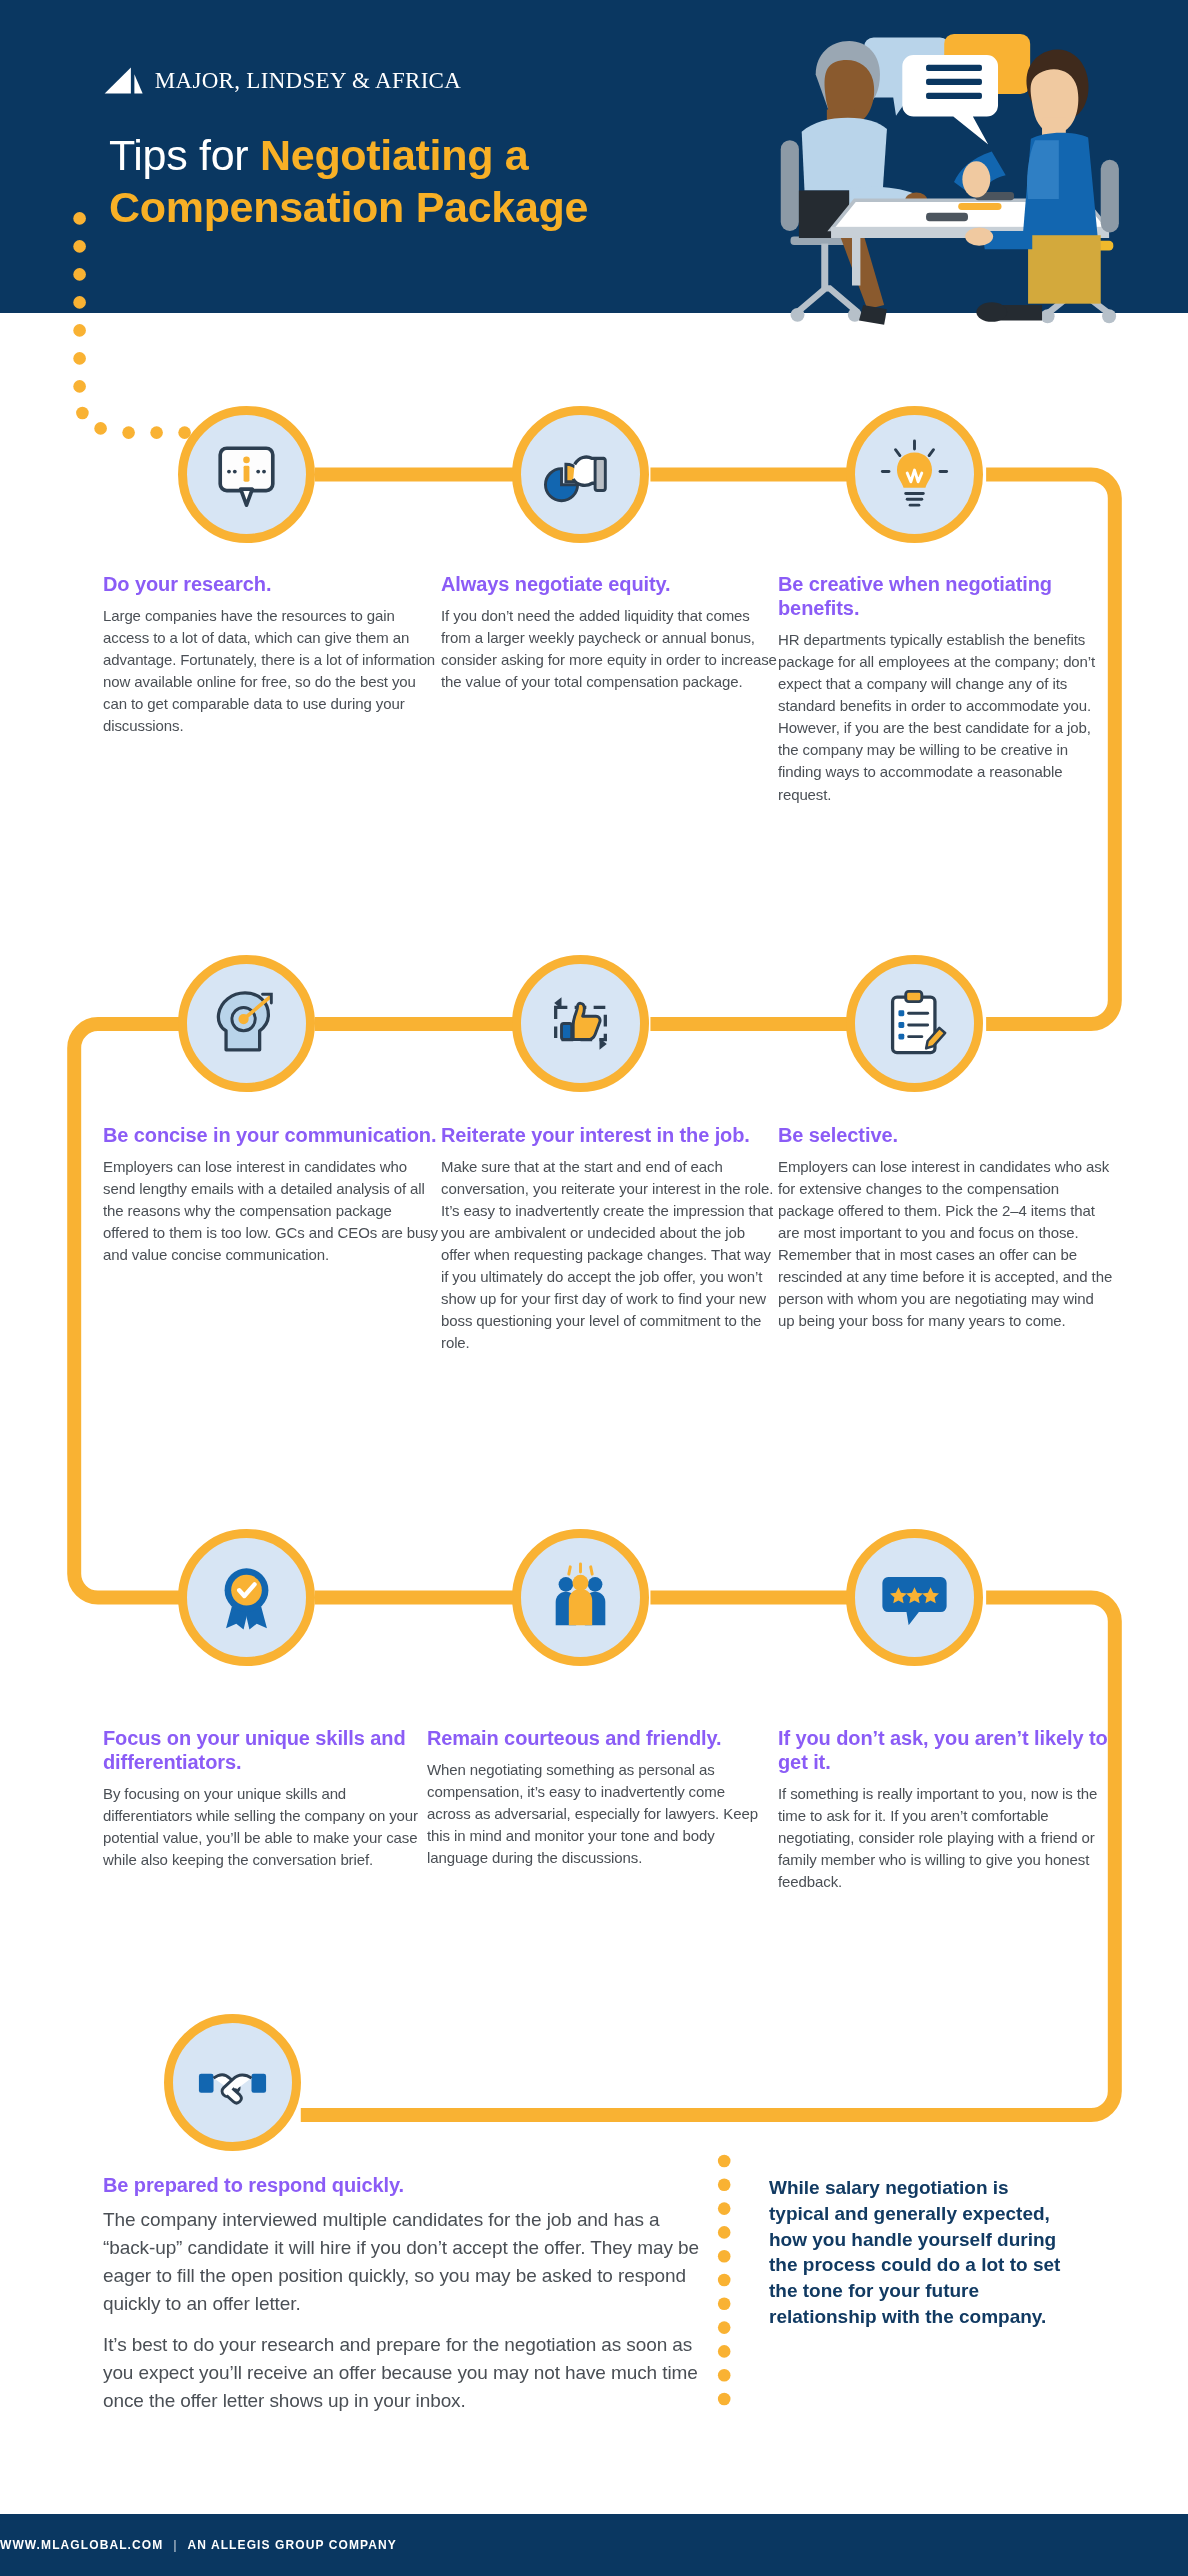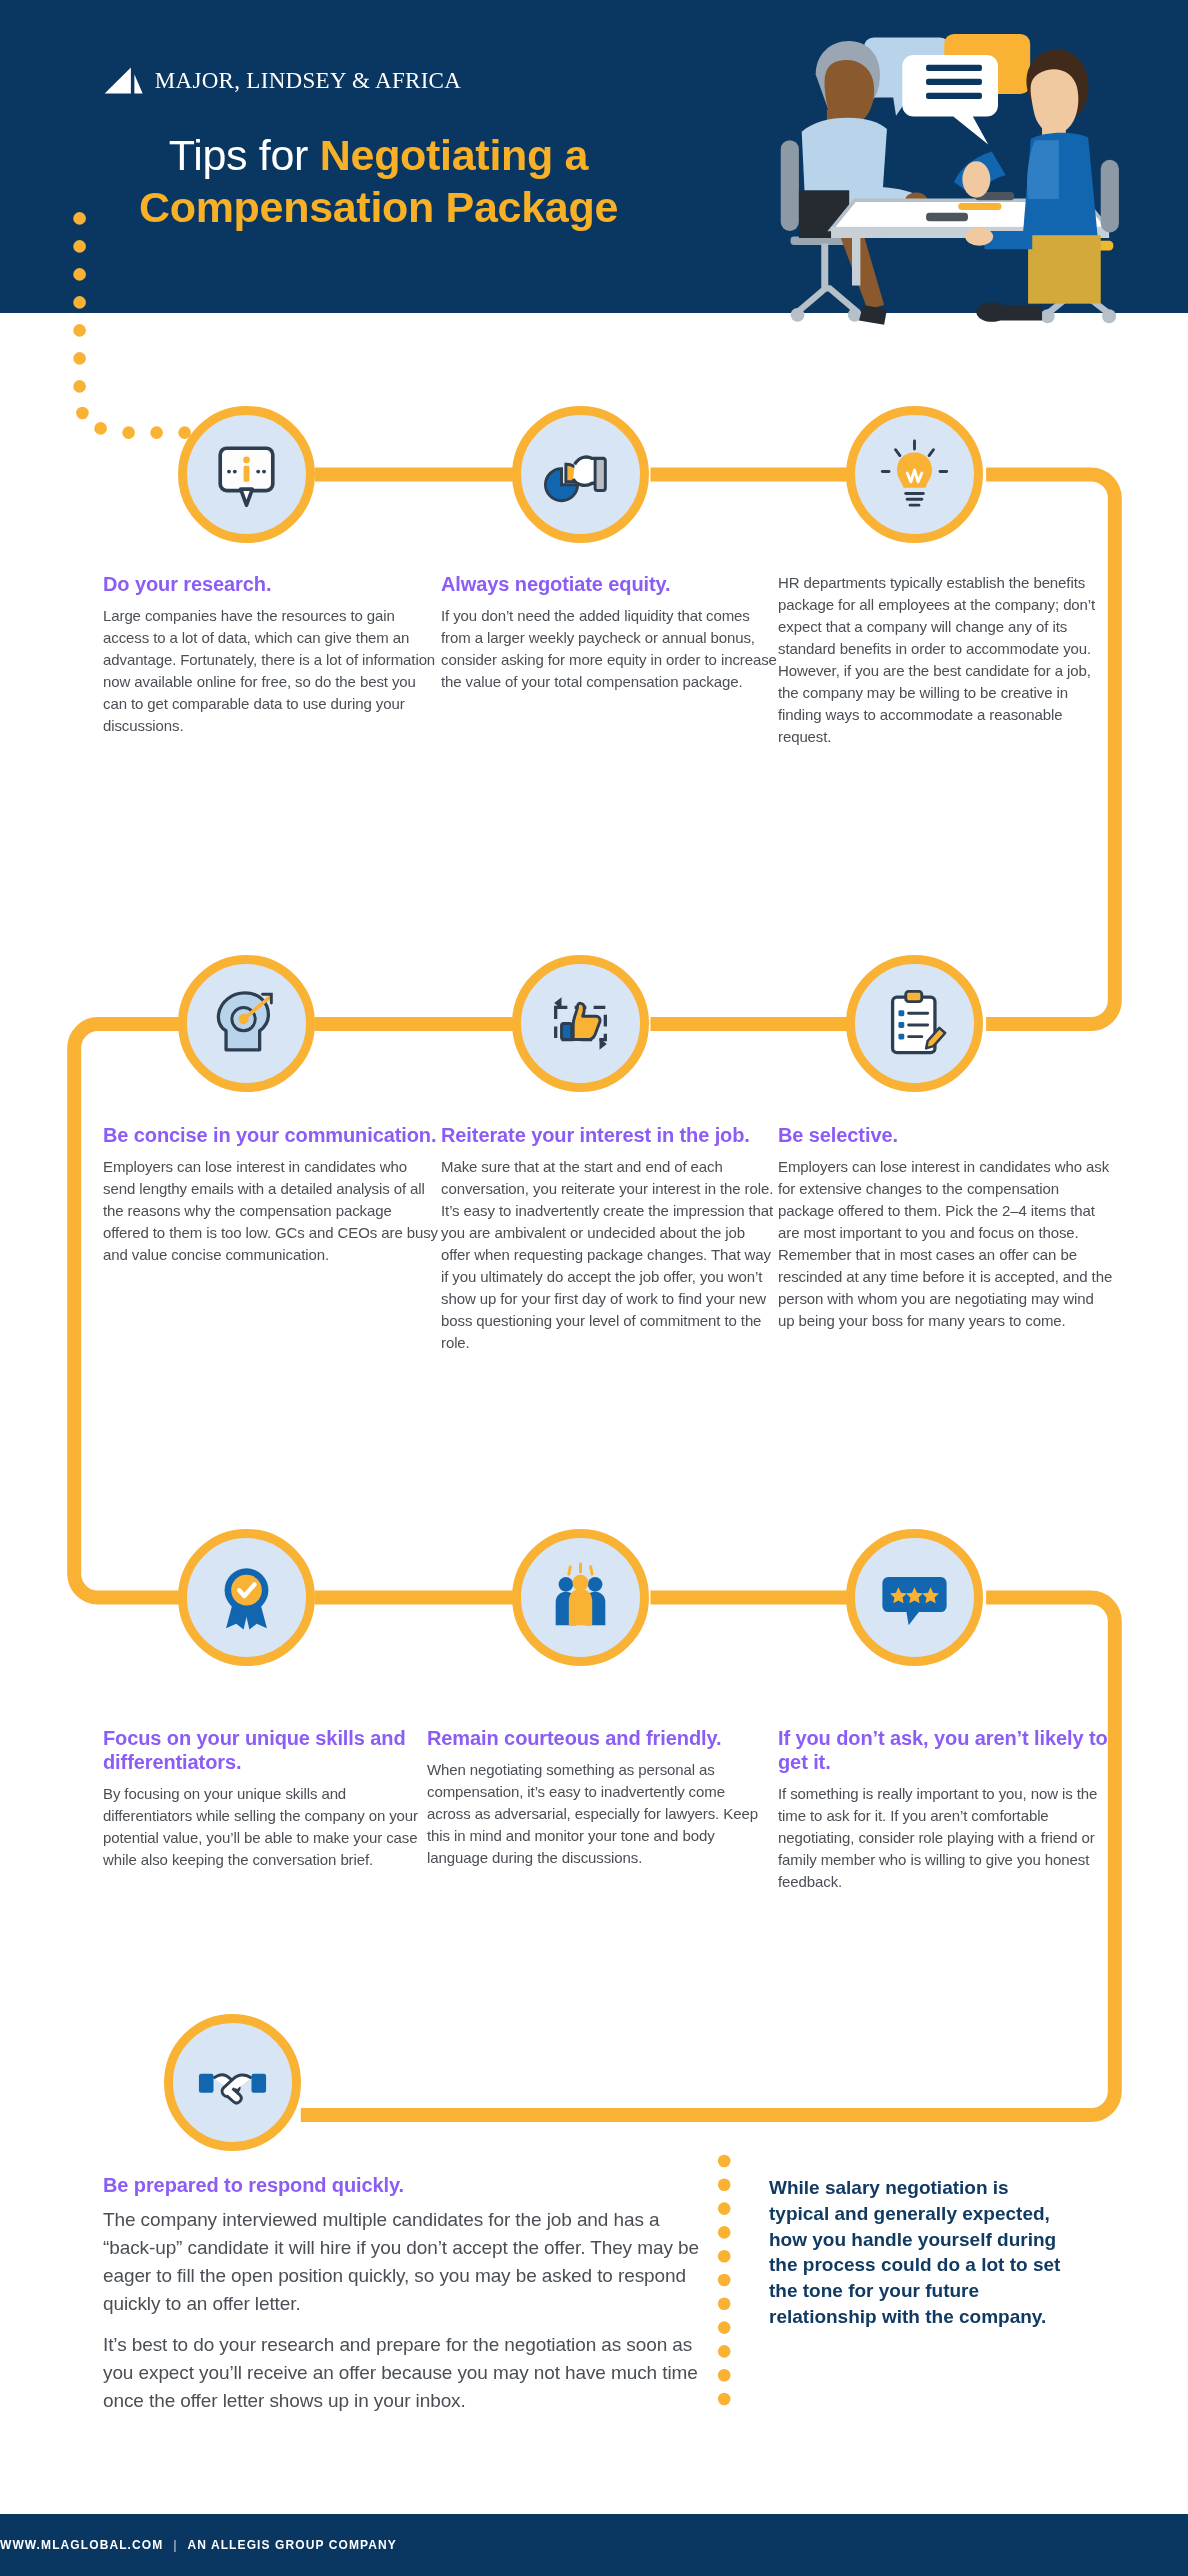--- a/index.html
+++ b/index.html
@@ -32,23 +32,22 @@
     color: #ffffff;
     font-family: "Liberation Serif", serif;
     font-size: 23px;
     letter-spacing: 0.3px;
     white-space: nowrap;
     font-variant: small-caps;
     font-weight: 400;
   }
   .title-block {
     position: absolute;
-    left: 92px; top: 129px;
+    left: 109px; top: 129px;
     width: 573px;
-    text-align: center;
   }
   .title-line {
     font-size: 43px;
     line-height: 1.22;
     font-weight: 400;
     letter-spacing: -0.3px;
     white-space: nowrap;
   }
   .t-white { color: #ffffff; font-weight: 300; }
   .t-gold  { color: #f8b026; font-weight: 700; }
@@ -382,20 +381,21 @@
 
   <div class="card" style="left:103px; top:572px;">
     <h3>Do your research.</h3>
     <p>Large companies have the resources to gain access to a lot of data, which can give them an advantage. Fortunately, there is a lot of information now available online for free, so do the best you can to get comparable data to use during your discussions.</p>
   </div>
   <div class="card" style="left:441px; top:572px;">
     <h3>Always negotiate equity.</h3>
     <p>If you don’t need the added liquidity that comes from a larger weekly paycheck or annual bonus, consider asking for more equity in order to increase the value of your total compensation package.</p>
   </div>
   <div class="card" style="left:778px; top:572px;">
+    <h3>Be creative when negotiating benefits.</h3>
     <p>HR departments typically establish the benefits package for all employees at the company; don’t expect that a company will change any of its standard benefits in order to accommodate you. However, if you are the best candidate for a job, the company may be willing to be creative in finding ways to accommodate a reasonable request.</p>
   </div>
 
   <div class="card" style="left:103px; top:1123px;">
     <h3>Be concise in your communication.</h3>
     <p>Employers can lose interest in candidates who send lengthy emails with a detailed analysis of all the reasons why the compensation package offered to them is too low. GCs and CEOs are busy and value concise communication.</p>
   </div>
   <div class="card" style="left:441px; top:1123px;">
     <h3>Reiterate your interest in the job.</h3>
     <p>Make sure that at the start and end of each conversation, you reiterate your interest in the role. It’s easy to inadvertently create the impression that you are ambivalent or undecided about the job offer when requesting package changes. That way if you ultimately do accept the job offer, you won’t show up for your first day of work to find your new boss questioning your level of commitment to the role.</p>

